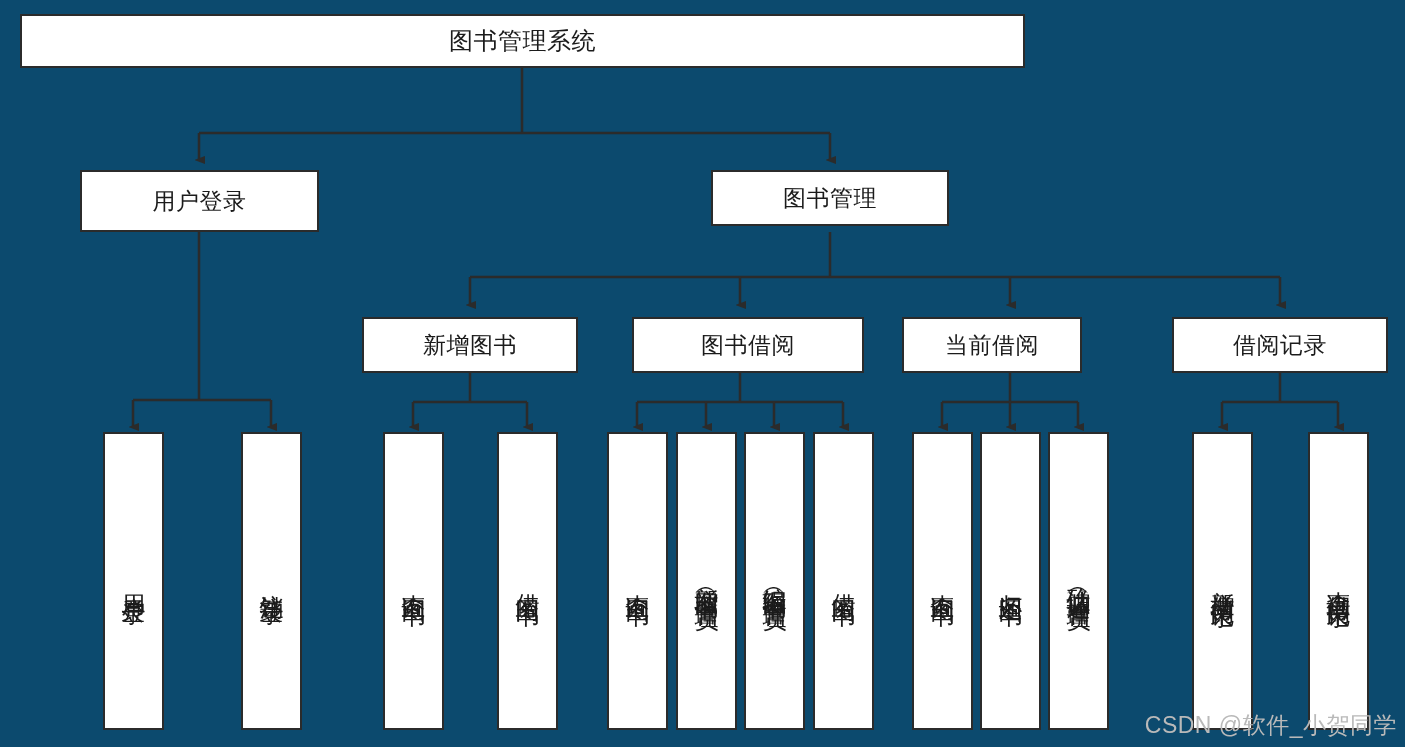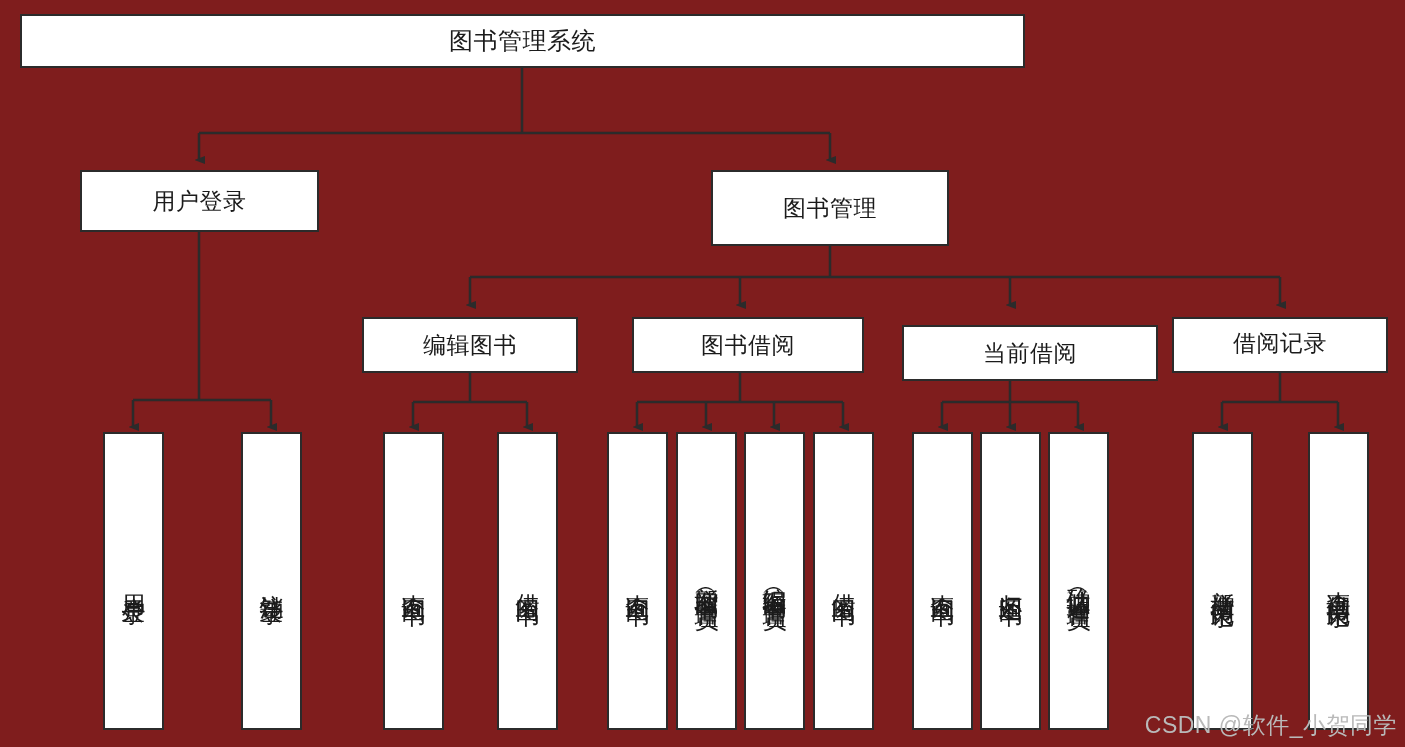--- a/index.html
+++ b/index.html
@@ -7,21 +7,21 @@
     padding: 0;
     background: #ffffff;
   }
   body {
     font-family: "Liberation Sans", "DejaVu Sans", sans-serif;
   }
   #canvas {
     position: relative;
     width: 1405px;
     height: 747px;
-    background: #7f1d1d;
+    background: #0c4a6e;
     overflow: hidden;
   }
   svg.edges {
     position: absolute;
     left: 0;
     top: 0;
     width: 1405px;
     height: 747px;
     pointer-events: none;
   }
@@ -127,37 +127,37 @@
   </svg>
 
   <div class="node h root" style="left:20px; top:14px; width:1005px; height:54px;">
     <span class="node-label">图书管理系统</span>
   </div>
 
   <div class="node h" style="left:80px; top:170px; width:239px; height:62px;">
     <span class="node-label">用户登录</span>
   </div>
 
-  <div class="node h" style="left:711px; top:170px; width:238px; height:76px;">
+  <div class="node h" style="left:711px; top:170px; width:238px; height:56px;">
     <span class="node-label">图书管理</span>
   </div>
 
   <div class="node h" style="left:362px; top:317px; width:216px; height:56px;">
-    <span class="node-label">编辑图书</span>
+    <span class="node-label">新增图书</span>
   </div>
 
   <div class="node h" style="left:632px; top:317px; width:232px; height:56px;">
     <span class="node-label">图书借阅</span>
   </div>
 
-  <div class="node h" style="left:902px; top:317px; width:256px; height:56px;margin-top:8px;">
+  <div class="node h" style="left:902px; top:317px; width:180px; height:56px;">
     <span class="node-label">当前借阅</span>
   </div>
 
-  <div class="node h" style="left:1172px; top:317px; width:216px; height:56px;font-family:Liberation Mono, monospace;">
+  <div class="node h" style="left:1172px; top:317px; width:216px; height:56px;">
     <span class="node-label">借阅记录</span>
   </div>
 
   <div class="node v" style="left:103px; top:432px; width:61px; height:298px;">
     <span class="node-label">用户登录</span>
   </div>
 
   <div class="node v" style="left:241px; top:432px; width:61px; height:298px;">
     <span class="node-label">注销登录</span>
   </div>

